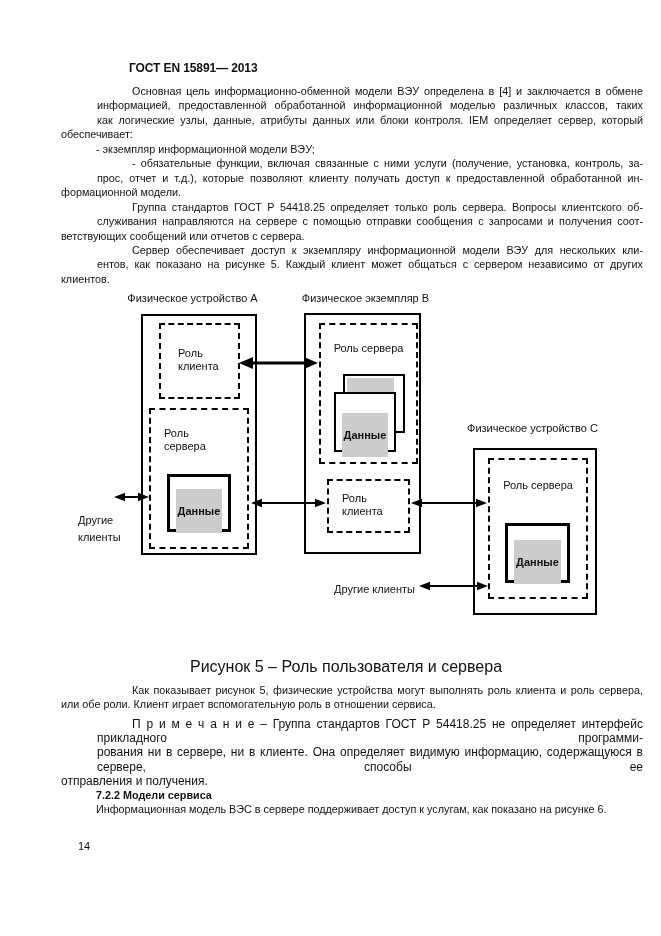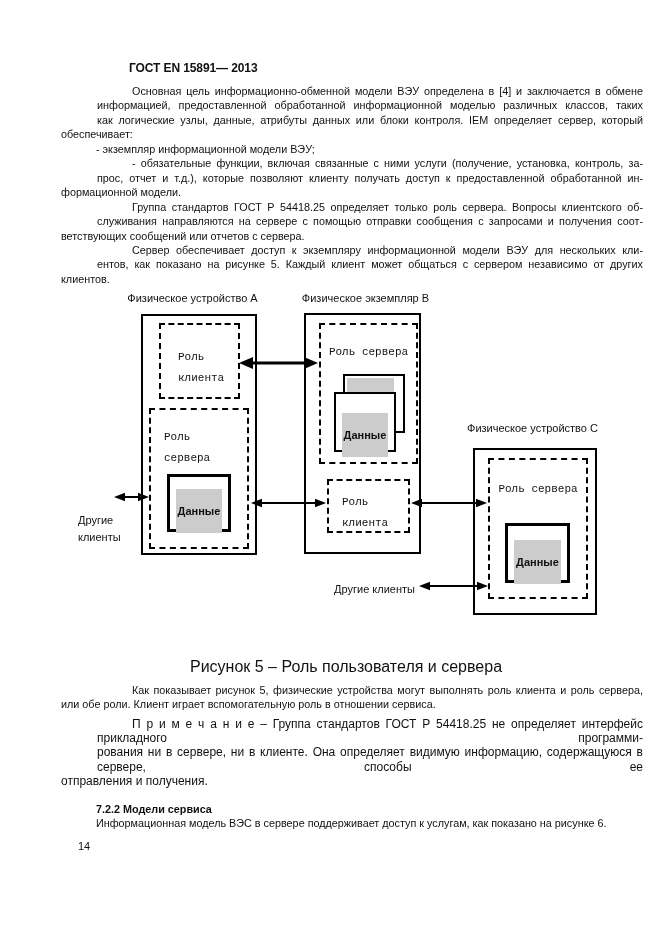--- a/index.html
+++ b/index.html
@@ -13,32 +13,32 @@
     letter-spacing:-0.1px;white-space:nowrap;padding-left:48px;
   }
   .textblock{position:absolute;left:61px;width:546px;font-size:10.8px;line-height:14.45px;}
   .tb-body{top:84px;}
   .tb-after{top:683px;}
   .ln{width:100%;}
   .j{text-align:justify;text-align-last:justify;margin-left:36px;}
   .last{text-align:left;}
   .ind{text-indent:35px;}
   .note{font-size:12px;line-height:14.2px;margin-top:5px;}
-  .h722{font-weight:bold;margin-top:14px;}
+  .h722{font-weight:bold;margin-top:0;}
   .caption{
     position:absolute;left:73px;top:658px;width:546px;text-align:center;
     font-size:16px;
   }
   .pagenum{position:absolute;left:78px;top:840px;font-size:11px;}
   
   .fig{position:absolute;left:0;top:0;width:661px;height:792px;font-size:11px;}
   .devlabel{position:absolute;text-align:center;white-space:nowrap;}
   .solidbox{position:absolute;border:2px solid #000;box-sizing:border-box;background:#fff;}
   .dashbox{position:absolute;border:2.5px dashed #000;box-sizing:border-box;background:transparent;}
-  .rolelabel{line-height:21px;font-family:Liberation Mono, monospace;}
+  .rolelabel{line-height:13px;}
   .rolecenter{text-align:center;}
   .databox{position:absolute;box-sizing:border-box;background:#fff;text-align:center;}
   .thick{border:3px solid #000;}
   .thin{border:2px solid #000;}
   .datalabel{display:inline-block;font-weight:bold;background:#cccccc;padding:16px 2px;}
   .oclients{position:absolute;line-height:17px;}
   svg.arrows{position:absolute;left:0;top:0;pointer-events:none;}
 </style>
 </head>
 <body>

